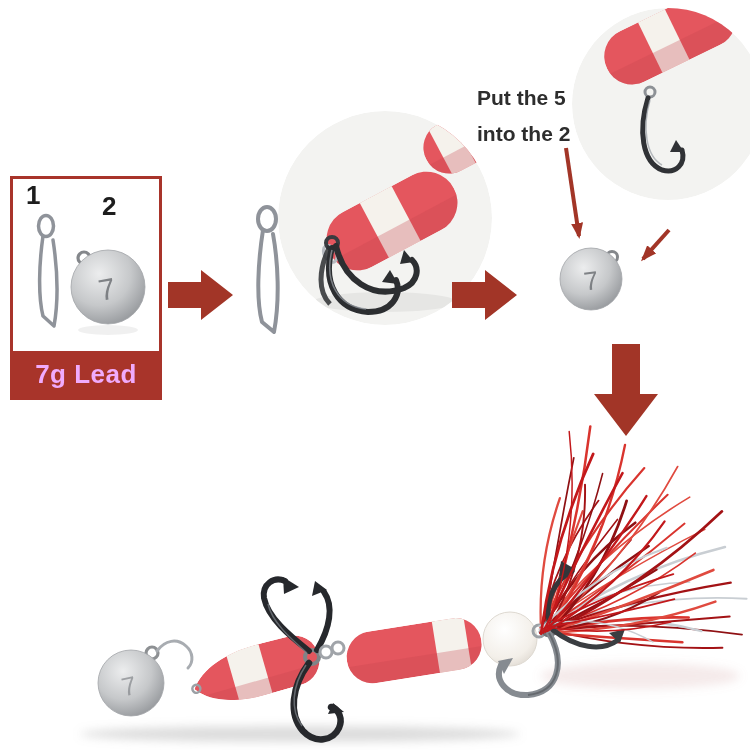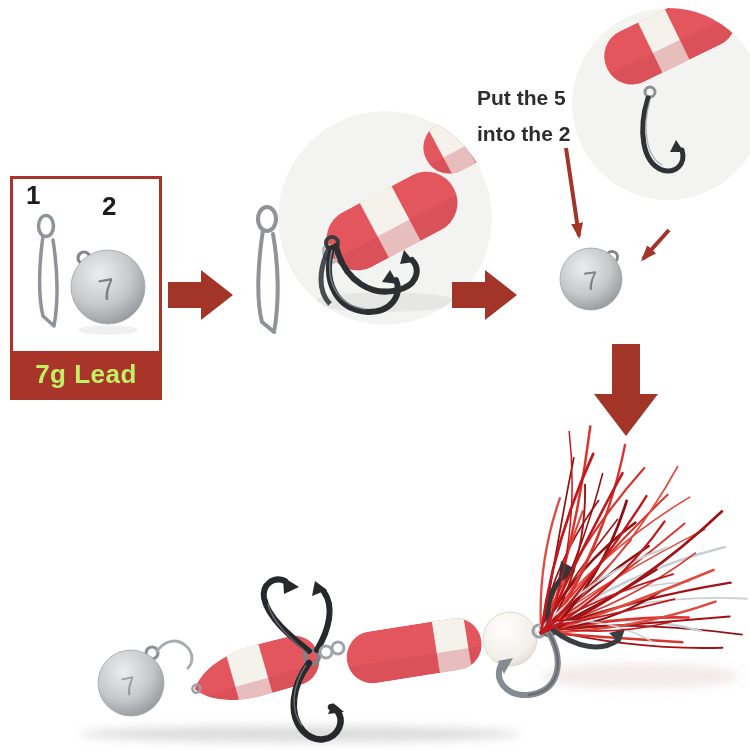--- a/index.html
+++ b/index.html
@@ -4,21 +4,21 @@
 <style>
   html,body{margin:0;padding:0;background:#ffffff;}
   .stage{position:relative;width:750px;height:750px;background:#ffffff;overflow:hidden;
          font-family:"Liberation Sans",sans-serif;}
   .label{position:absolute;font-weight:bold;color:#2d2d2d;font-size:21px;line-height:1.15;white-space:nowrap;}
   .kit-num{position:absolute;font-size:26px;font-weight:600;color:#1d1d1d;}
   .kit-box{position:absolute;left:10px;top:176px;width:146px;height:218px;
            border:3px solid #a8342a;background:transparent;box-sizing:content-box;}
   .kit-banner{position:absolute;left:0;bottom:0;width:100%;height:46px;background:#a8342a;
               display:flex;align-items:center;justify-content:center;
-              color:#bef264;font-size:26px;font-weight:bold;letter-spacing:.5px;}
+              color:#f0abfc;font-size:26px;font-weight:bold;letter-spacing:.5px;}
   svg{position:absolute;left:0;top:0;}
   .overlay{position:absolute;left:0;top:0;width:750px;height:750px;pointer-events:none;}
 </style>
 </head>
 <body>
 
 <div class="stage">
 
 <svg width="750" height="750" viewBox="0 0 750 750">
   <defs>

